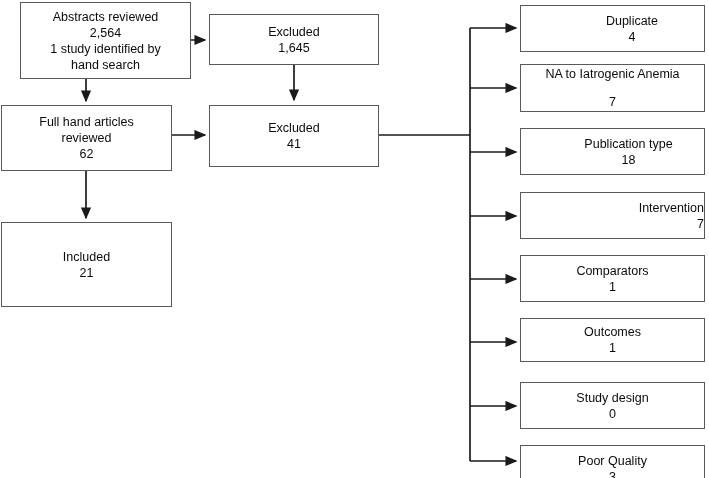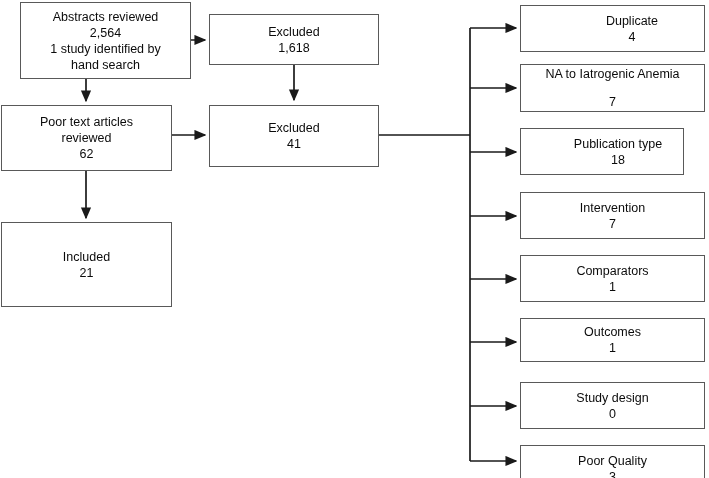--- a/index.html
+++ b/index.html
@@ -84,56 +84,56 @@
   </svg>
 
   <div class="flow-box" style="left:1px; top:2px; width:171px; height:77px;margin-left:19px;">
     <span class="ln">Abstracts reviewed</span>
     <span class="ln">2,564</span>
     <span class="ln">1 study identified by</span>
     <span class="ln">hand search</span>
   </div>
 
   <div class="flow-box" style="left:1px; top:105px; width:171px; height:66px;">
-    <span class="ln">Poor text articles</span>
+    <span class="ln">Full hand articles</span>
     <span class="ln">reviewed</span>
     <span class="ln">62</span>
   </div>
 
   <div class="flow-box" style="left:1px; top:222px; width:171px; height:85px;">
     <span class="ln">Included</span>
     <span class="ln">21</span>
   </div>
 
   <div class="flow-box" style="left:209px; top:14px; width:170px; height:51px;">
     <span class="ln">Excluded</span>
-    <span class="ln">1,618</span>
+    <span class="ln">1,645</span>
   </div>
 
   <div class="flow-box" style="left:209px; top:105px; width:170px; height:62px;">
     <span class="ln">Excluded</span>
     <span class="ln">41</span>
   </div>
 
   <div class="flow-box" style="left:520px; top:5px; width:185px; height:47px;padding-left:39px;">
     <span class="ln">Duplicate</span>
     <span class="ln">4</span>
   </div>
 
   <div class="flow-box" style="left:520px; top:64px; width:185px; height:48px;gap:12px;">
     <span class="ln">NA to Iatrogenic Anemia</span>
     <span class="ln">7</span>
   </div>
 
-  <div class="flow-box" style="left:520px; top:128px; width:164px; height:47px;padding-left:32px;">
+  <div class="flow-box" style="left:520px; top:128px; width:185px; height:47px;padding-left:32px;">
     <span class="ln">Publication type</span>
     <span class="ln">18</span>
   </div>
 
-  <div class="flow-box" style="left:520px; top:192px; width:185px; height:47px;">
+  <div class="flow-box" style="left:520px; top:192px; width:185px; height:47px;align-items:flex-end;">
     <span class="ln">Intervention</span>
     <span class="ln">7</span>
   </div>
 
   <div class="flow-box" style="left:520px; top:255px; width:185px; height:47px;">
     <span class="ln">Comparators</span>
     <span class="ln">1</span>
   </div>
 
   <div class="flow-box" style="left:520px; top:318px; width:185px; height:44px;">

